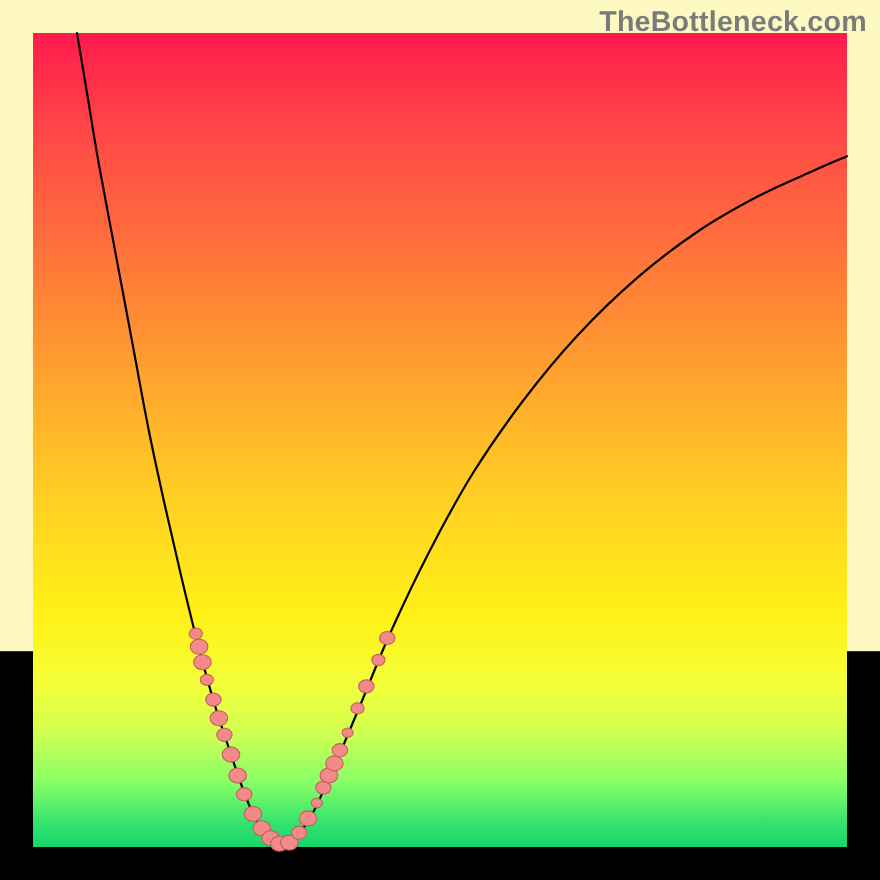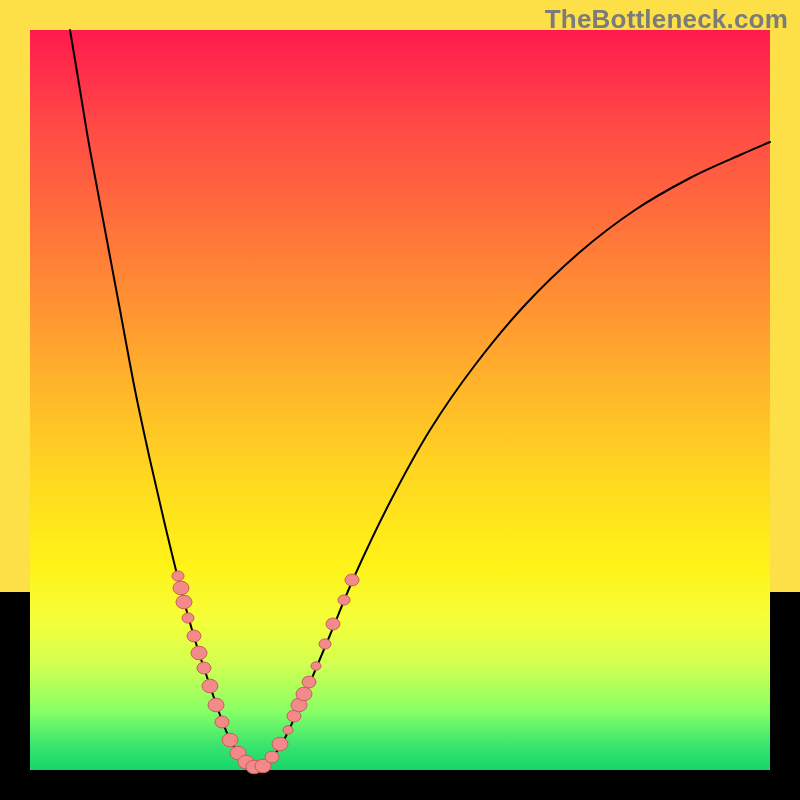--- a/index.html
+++ b/index.html
@@ -7,21 +7,21 @@
     padding: 0;
     width: 800px;
     height: 800px;
     background: #000;
     overflow: hidden;
   }
   .stage {
     position: relative;
     width: 800px;
     height: 592px;
-    background: #fde047;
+    background: #fef9c3;
   }
   .plot-area {
     position: absolute;
     left: 30px;
     top: 30px;
     width: 740px;
     height: 740px;
     background: linear-gradient(
       to bottom,
       #ff1a4d 0%,

